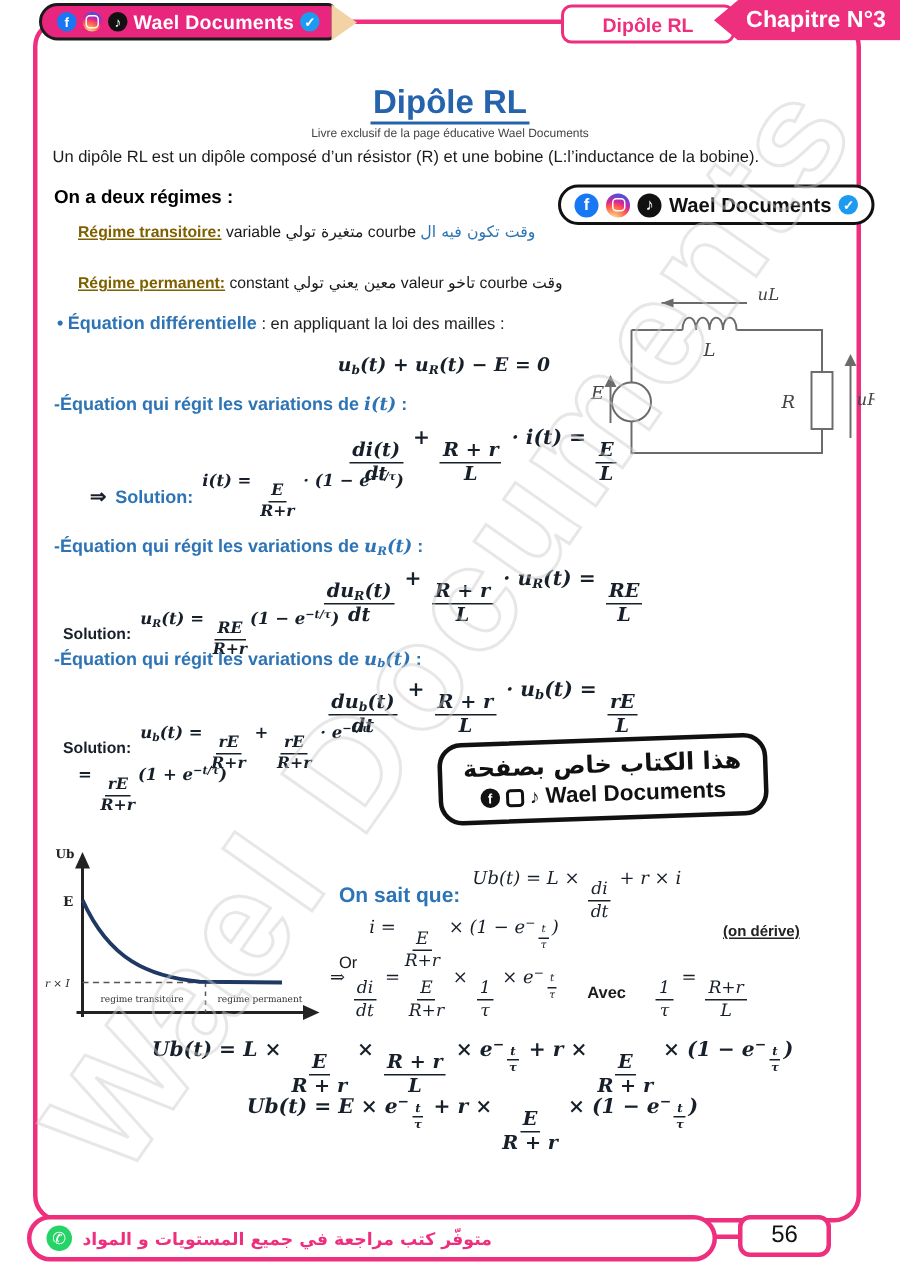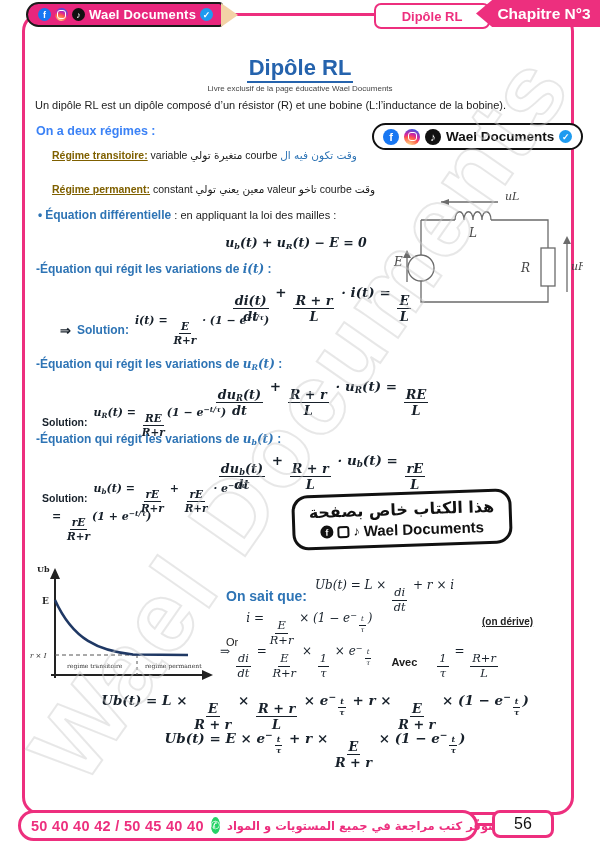--- a/index.html
+++ b/index.html
@@ -28,21 +28,21 @@
   .tk{background:#111;}
   .vf{background:#1d9bf0;}
   .ref-box{position:absolute;left:374px;top:3px;width:112px;height:22px;background:#fff;border:2.5px solid #ed2f7e;border-radius:7px;display:flex;align-items:center;justify-content:center;color:#ed2f7e;font-weight:bold;font-size:13px;z-index:3;}
   .chapter-tag{position:absolute;left:476px;top:0;width:124px;height:27px;background:#ed2f7e;color:#fff;font-weight:bold;font-size:15.5px;display:flex;align-items:center;justify-content:center;padding-left:12px;box-sizing:border-box;clip-path:polygon(0 50%,13% 0,100% 0,100% 100%,13% 100%);z-index:4;}
 
   
   .doc-title{position:absolute;left:0;top:55px;width:600px;text-align:center;font-size:22px;font-weight:bold;color:#2563ad;z-index:1;}
   .doc-title span{border-bottom:2.5px solid #2563ad;padding:0 2px 1px;}
   .doc-subtitle{position:absolute;left:0;top:84px;width:600px;text-align:center;font-size:8px;color:#444;z-index:1;}
   .intro{position:absolute;left:35px;top:99px;width:532px;font-size:11px;z-index:1;}
-  .regimes-head{position:absolute;left:36px;top:124px;font-size:12.5px;font-weight:bold;color:#3b82f6;z-index:1;}
+  .regimes-head{position:absolute;left:36px;top:124px;font-size:12.5px;font-weight:bold;color:#000000;z-index:1;}
   .regime-line{position:absolute;left:52px;font-size:10.5px;z-index:1;}
   .regime-label{color:#7f6000;text-decoration:underline;font-weight:bold;}
   .ar-blue{color:#2e74b5;}
 
   .social-badge{position:absolute;left:372px;top:123px;height:27px;background:#fff;border:2.5px solid #111;border-radius:15px;display:flex;align-items:center;gap:5px;padding:0 9px;box-sizing:border-box;z-index:2;}
   .social-badge .name{font-size:13.5px;font-weight:bold;color:#111;}
 
   .sec-head{position:absolute;font-size:12px;font-weight:bold;color:#2e74b5;z-index:1;}
   .sec-head .plain{color:#222;font-weight:normal;font-size:11px;}
   .bullet{color:#2e74b5;margin-right:3px;}
@@ -318,20 +318,19 @@
         <span class="den">τ</span>
       </span></sup> + r × <span class="frac">
       <span class="num">E</span>
       <span class="den">R + r</span>
     </span> × (1 − e<sup>−<span class="frac">
         <span class="num">t</span>
         <span class="den">τ</span>
       </span></sup>)</div>
 
 <div class="footer-pill">
-  <span class="phones">50 40 40 42 / 50 45 40 40</span>
   <span class="wa">✆</span>
   <span class="footer-ar ar">متوفّر كتب مراجعة في جميع المستويات و المواد</span>
 </div>
 <div class="connector"></div>
 <div class="page-box">
     <span>56</span>
   </div>
 
 </body></html>

